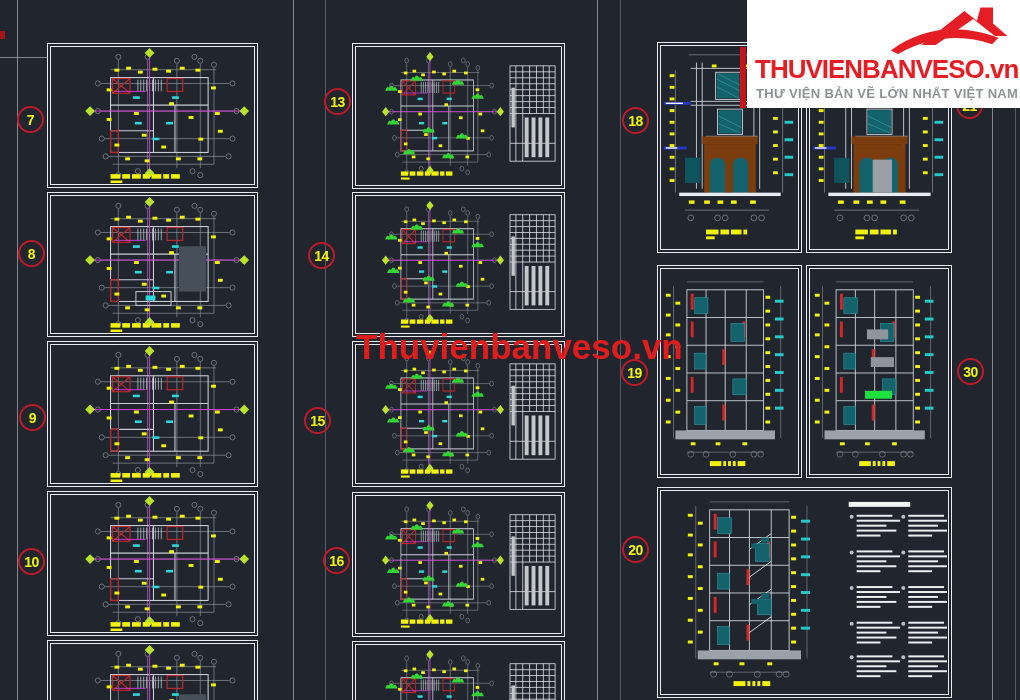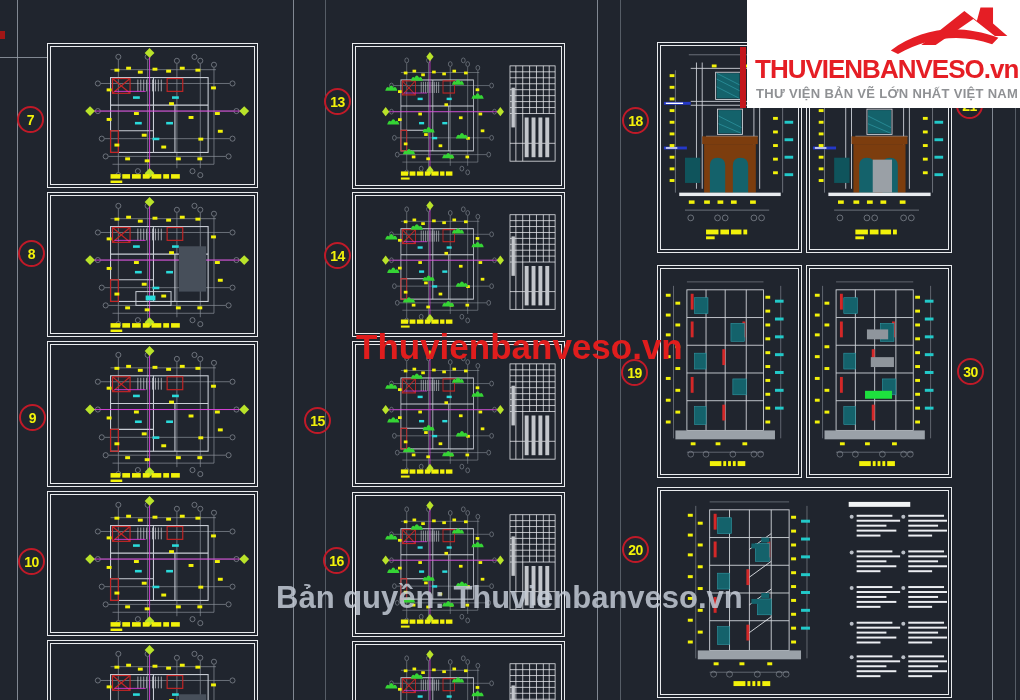--- a/index.html
+++ b/index.html
@@ -451,21 +451,21 @@
     </div>
   <div class="badge" style="left:19px;top:404px">
       <span>9</span>
     </div>
   <div class="badge" style="left:18px;top:548px">
       <span>10</span>
     </div>
   <div class="badge" style="left:324px;top:88px">
       <span>13</span>
     </div>
-  <div class="badge" style="left:324px;top:242px">
+  <div class="badge" style="left:308px;top:242px">
       <span>14</span>
     </div>
   <div class="badge" style="left:304px;top:407px">
       <span>15</span>
     </div>
   <div class="badge" style="left:323px;top:547px">
       <span>16</span>
     </div>
   <div class="badge" style="left:622px;top:107px">
       <span>18</span>
@@ -477,21 +477,20 @@
       <span>20</span>
     </div>
   <div class="badge" style="left:956px;top:92px">
       <span>21</span>
     </div>
   <div class="badge" style="left:957px;top:358px">
       <span>30</span>
     </div>
 
   <div class="wm-center">Thuvienbanveso.vn</div>
-  <div class="wm-bottom">Bản quyền: Thuvienbanveso.vn</div>
 
   <div class="logo-redbar"></div>
   <div class="logo">
     <svg class="logo-roof" viewBox="0 0 140 58">
       <path d="M38 48 L86 10 L100 21 L104 6 L118 6 L118 24 L134 38 L120 38 L96 19 L54 48 Z" fill="#e51e25"></path>
       <path d="M4 54 C40 28 80 24 124 40 L117 47 C82 35 46 39 12 58 Z" fill="#e51e25"></path>
     </svg>
     <div class="logo-brand">THUVIENBANVESO.vn</div>
     <div class="logo-tagline">THƯ VIỆN BẢN VẼ LỚN NHẤT VIỆT NAM</div>
   </div>

